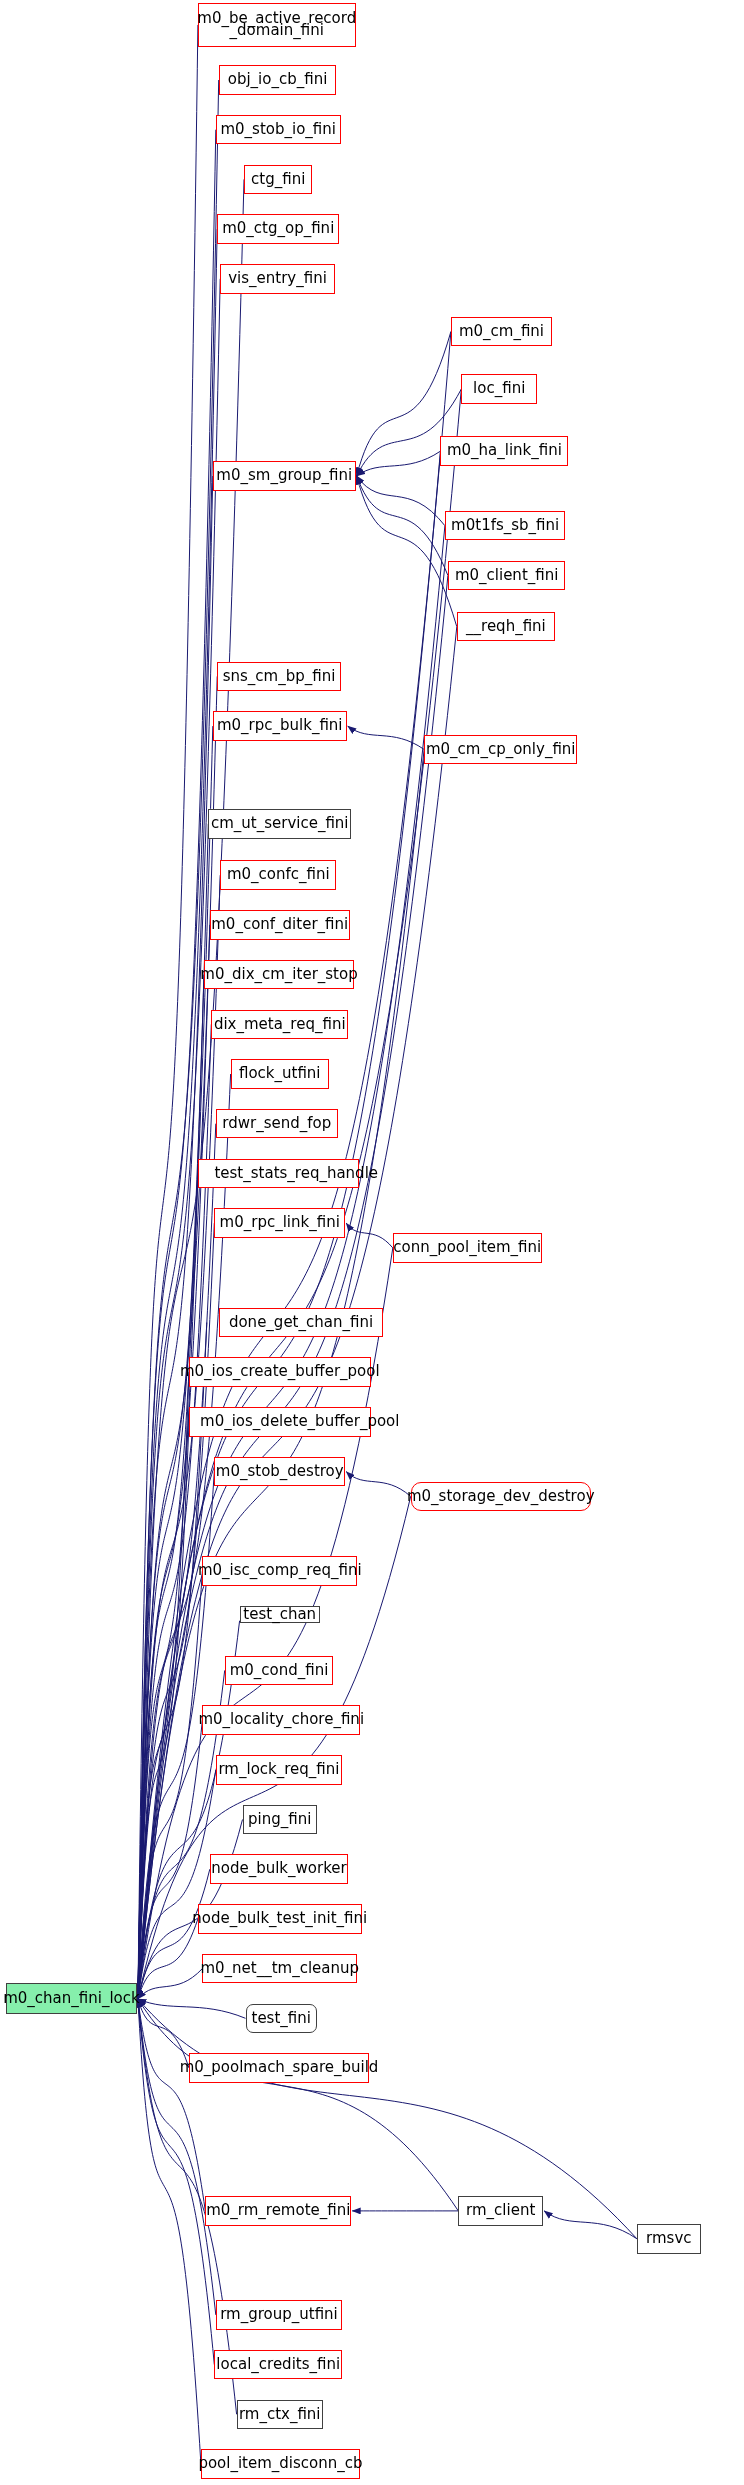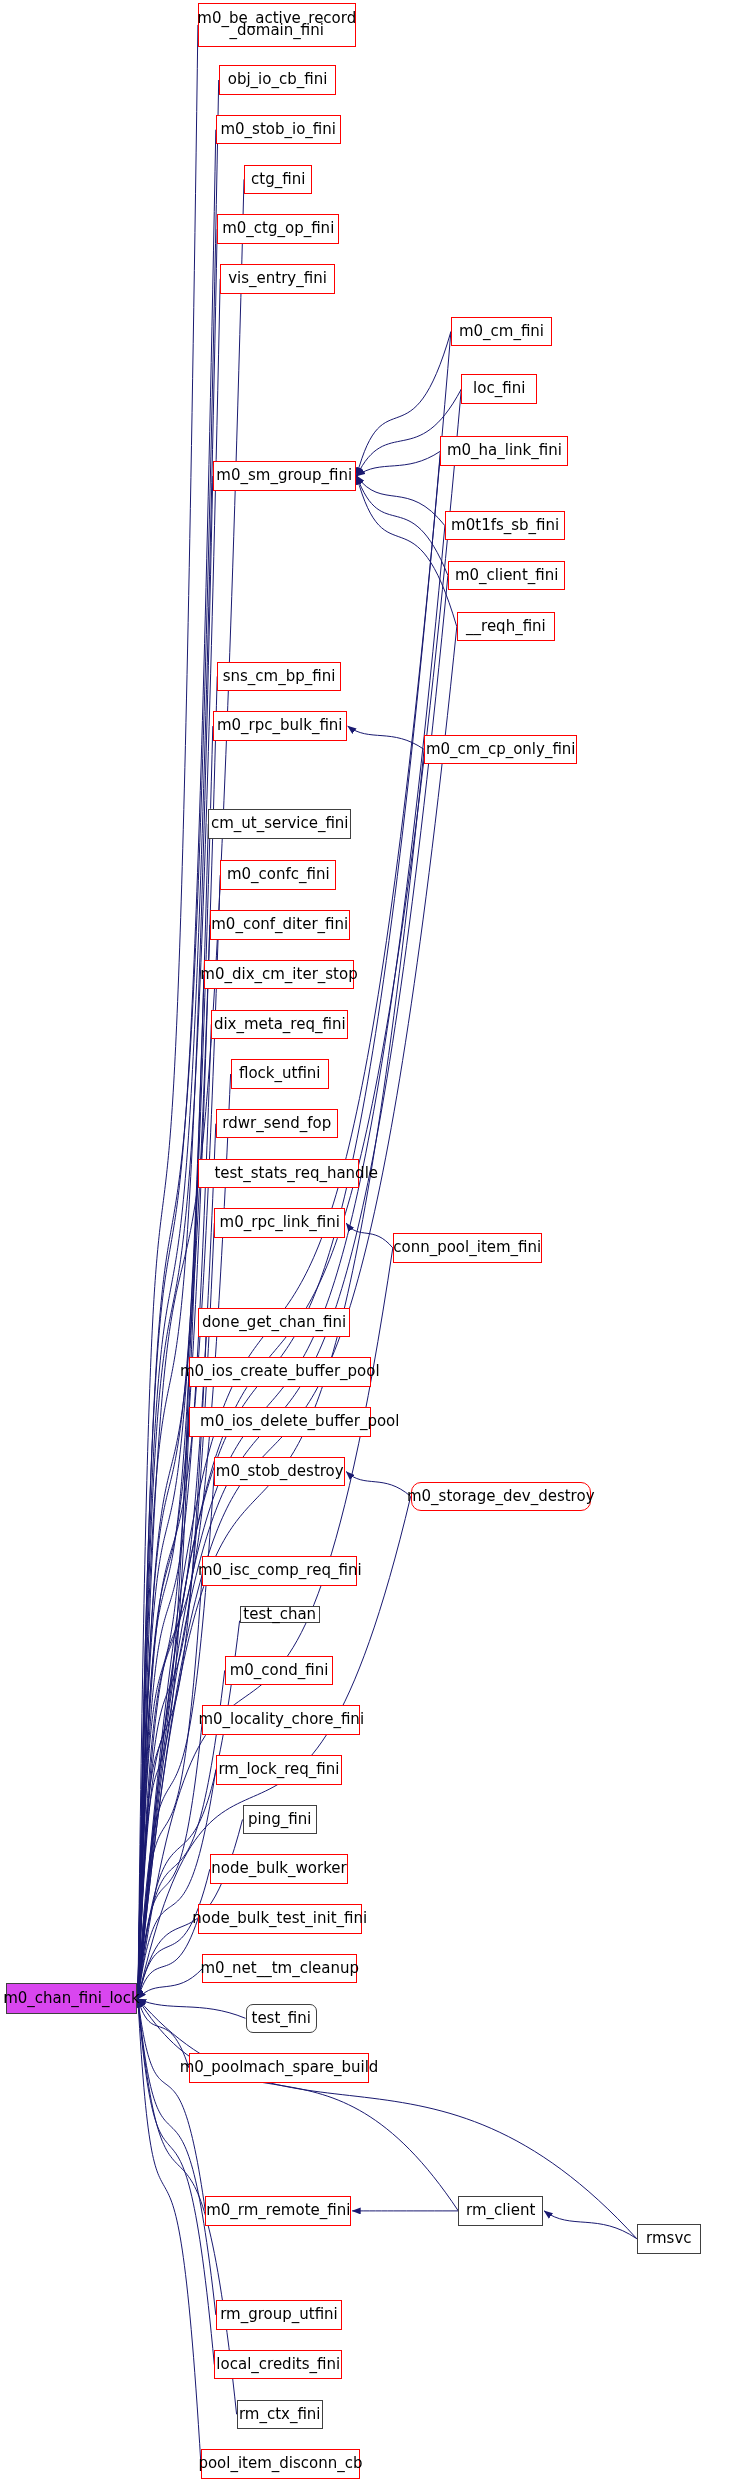--- a/index.html
+++ b/index.html
@@ -39,21 +39,21 @@
     border: 1px solid #ff0000;
     white-space: pre;
     letter-spacing: 0px;
     z-index: 5;
   }
   .node.black {
     border: 1px solid #404040;
   }
   .node.current {
     border: 1px solid #404040;
-    background: #d946ef;
+    background: #86efac;
   }
 </style>
 </head>
 <body>
 
 <div id="graph">
   <svg id="edges" viewBox="0 0 744 2485" preserveAspectRatio="none">
     <defs>
       <marker id="arrowhead" markerWidth="9" markerHeight="7" refX="8.5" refY="3.5" orient="auto" markerUnits="userSpaceOnUse">
         <polygon points="0 0, 9 3.5, 0 7" fill="#191970"></polygon>
@@ -144,21 +144,21 @@
       <div class="node black" style="left: 208.32px; top: 809.178px; width: 142.848px; height: 29.5094px;"><span>cm_ut_service_fini</span></div>
       <div class="node" style="left: 220.224px; top: 860.431px; width: 116.064px; height: 29.5094px;"><span>m0_confc_fini</span></div>
       <div class="node" style="left: 209.808px; top: 910.131px; width: 139.872px; height: 29.5094px;"><span>m0_conf_diter_fini</span></div>
       <div class="node" style="left: 203.856px; top: 959.831px; width: 150.288px; height: 29.5094px;"><span>m0_dix_cm_iter_stop</span></div>
       <div class="node" style="left: 211.296px; top: 1009.53px; width: 136.896px; height: 29.5094px;"><span>dix_meta_req_fini</span></div>
       <div class="node" style="left: 230.64px; top: 1059.23px; width: 98.208px; height: 29.5094px;"><span>flock_utfini</span></div>
       <div class="node" style="left: 215.76px; top: 1108.93px; width: 122.016px; height: 29.5094px;"><span>rdwr_send_fop</span></div>
       <div class="node" style="left: 197.904px; top: 1158.63px; width: 160.704px; height: 29.5094px; padding-left: 36px;"><span>test_stats_req_handle</span></div>
       <div class="node" style="left: 214.272px; top: 1208.33px; width: 130.944px; height: 29.5094px;"><span>m0_rpc_link_fini</span></div>
       <div class="node" style="left: 392.832px; top: 1233.18px; width: 148.8px; height: 29.5094px;"><span>conn_pool_item_fini</span></div>
-      <div class="node" style="left: 198px; top: 1307.73px; width: 152px; height: 29.5094px;"><span>done_get_chan_fini</span></div>
+      <div class="node" style="left: 219px; top: 1307.73px; width: 164px; height: 29.5094px;"><span>done_get_chan_fini</span></div>
       <div class="node" style="left: 188.976px; top: 1357.43px; width: 181.536px; height: 29.5094px;"><span>m0_ios_create_buffer_pool</span></div>
       <div class="node" style="left: 188.976px; top: 1407.13px; width: 181.536px; height: 29.5094px; padding-left: 40px;"><span>m0_ios_delete_buffer_pool</span></div>
       <div class="node" style="left: 214.272px; top: 1456.83px; width: 130.944px; height: 29.5094px;"><span>m0_stob_destroy</span></div>
       <div class="node" style="left: 410.688px; top: 1481.68px; width: 180.048px; height: 29.5094px; border-radius: 10px;"><span>m0_storage_dev_destroy</span></div>
       <div class="node" style="left: 202.368px; top: 1556.23px; width: 154.752px; height: 29.5094px;"><span>m0_isc_comp_req_fini</span></div>
       <div class="node black" style="left: 239.568px; top: 1605.93px; width: 80.352px; height: 17px;"><span>test_chan</span></div>
       <div class="node" style="left: 224.688px; top: 1655.63px; width: 108.624px; height: 29.5094px;"><span>m0_cond_fini</span></div>
       <div class="node" style="left: 202.368px; top: 1705.33px; width: 157.728px; height: 29.5094px;"><span>m0_locality_chore_fini</span></div>
       <div class="node" style="left: 215.76px; top: 1755.03px; width: 126.48px; height: 29.5094px;"><span>rm_lock_req_fini</span></div>
       <div class="node black" style="left: 242.544px; top: 1804.73px; width: 74.4px; height: 29.5094px;"><span>ping_fini</span></div>

